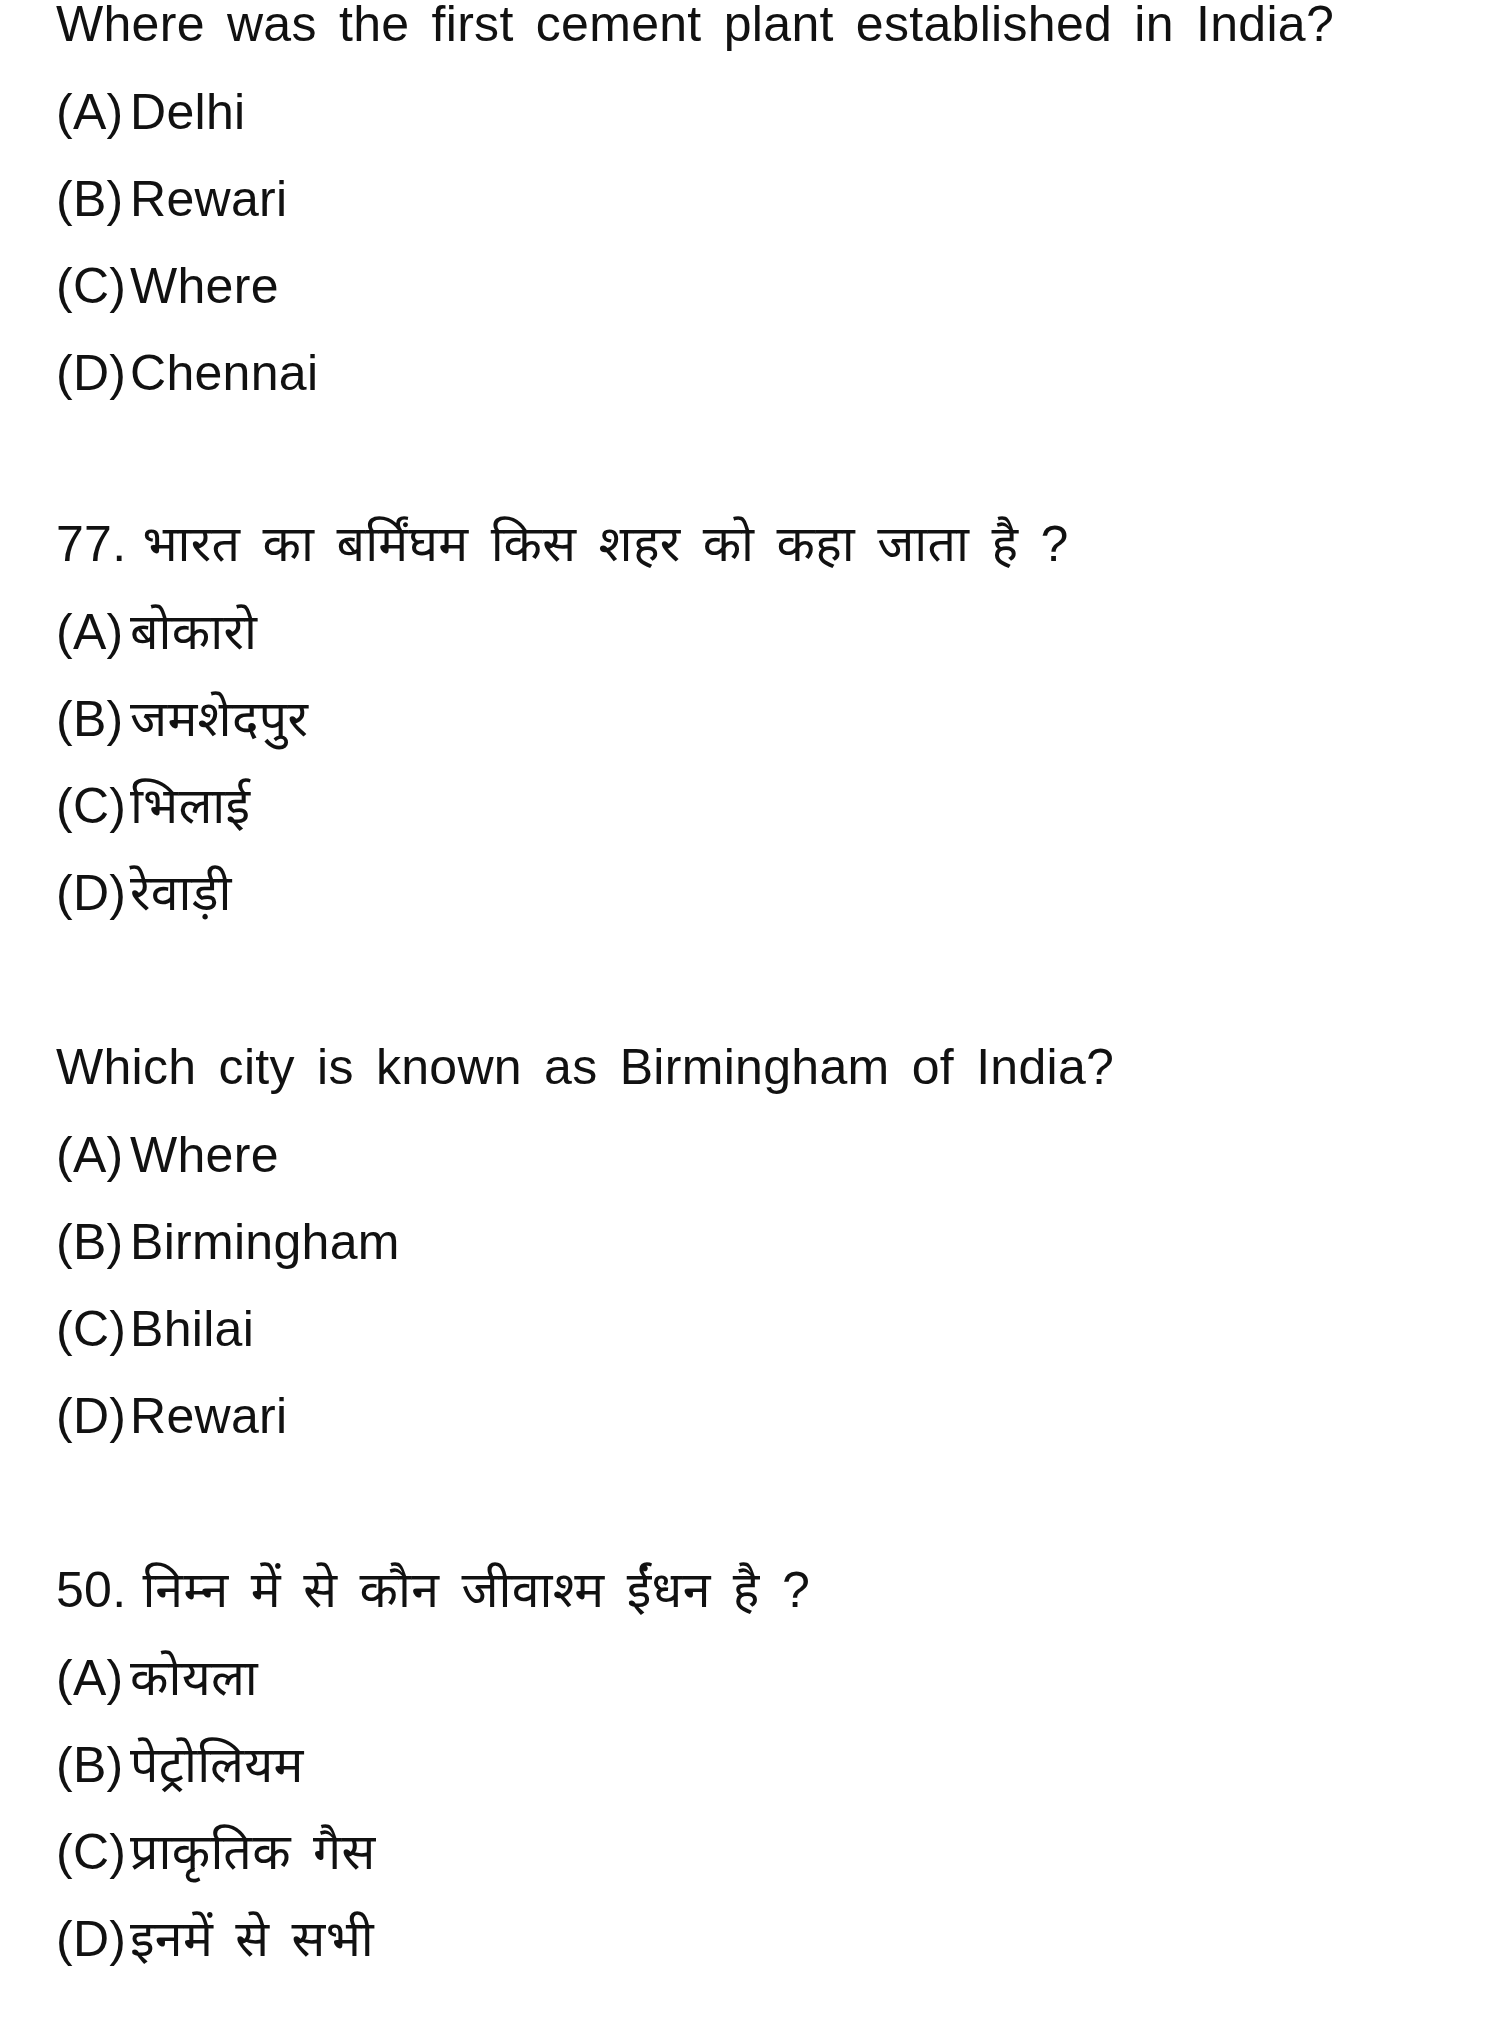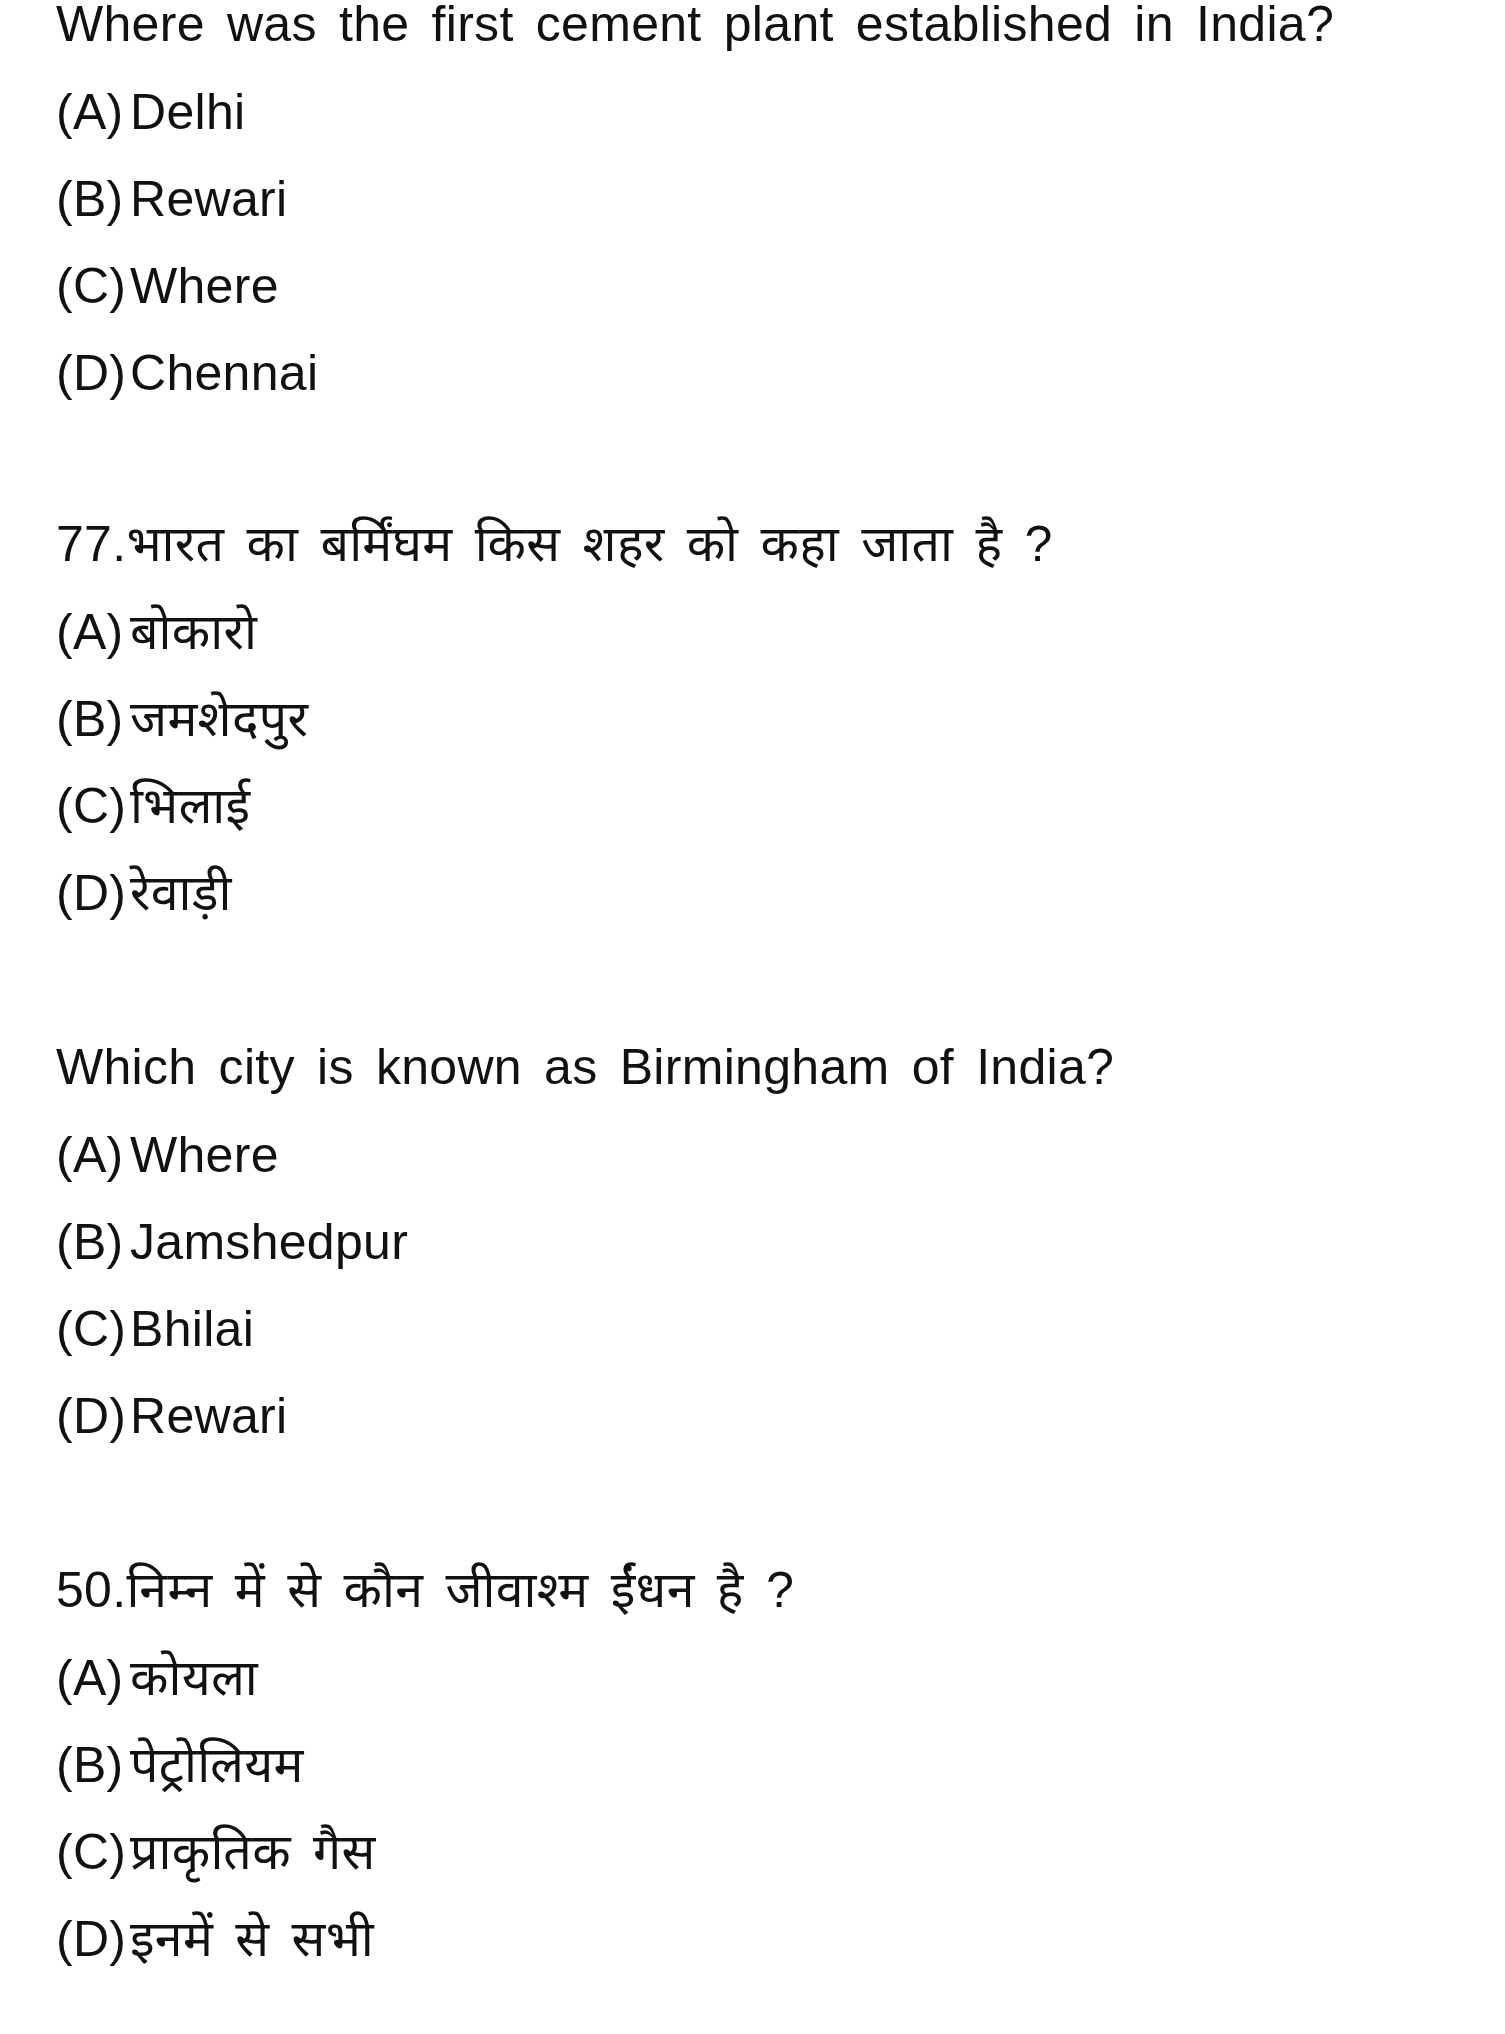--- a/index.html
+++ b/index.html
@@ -7,21 +7,21 @@
     width: 1505px; height: 2034px; position: relative; overflow: hidden;
     font-family: "Liberation Sans", "DejaVu Sans", sans-serif;
     color: #111111;
   }
   .line {
     position: absolute; left: 56px;
     font-size: 50px; line-height: 48px; white-space: nowrap;
     letter-spacing: 0.3px; word-spacing: 8px;
   }
   .opt-label { display: inline-block; width: 74px; }
-  .qnum { margin-right: 0; }
+  .qnum { margin-right: 16px; }
 </style>
 </head>
 <body>
 
 <div>
   <div class="line" style="top:0px">Where was the first cement plant established in India?</div>
   <div class="line" style="top:88px"><span class="opt-label">(A)</span><span>Delhi</span></div>
   <div class="line" style="top:175px"><span class="opt-label">(B)</span><span>Rewari</span></div>
   <div class="line" style="top:262px"><span class="opt-label">(C)</span><span>Where</span></div>
   <div class="line" style="top:349px"><span class="opt-label">(D)</span><span>Chennai</span></div>
@@ -31,21 +31,21 @@
   <div class="line" style="top:520px"><span class="qnum">77.</span><span>भारत का बर्मिंघम किस शहर को कहा जाता है ?</span></div>
   <div class="line" style="top:608px"><span class="opt-label">(A)</span><span>बोकारो</span></div>
   <div class="line" style="top:695px"><span class="opt-label">(B)</span><span>जमशेदपुर</span></div>
   <div class="line" style="top:782px"><span class="opt-label">(C)</span><span>भिलाई</span></div>
   <div class="line" style="top:869px"><span class="opt-label">(D)</span><span>रेवाड़ी</span></div>
 </div>
 
 <div>
   <div class="line" style="top:1043px">Which city is known as Birmingham of India?</div>
   <div class="line" style="top:1131px"><span class="opt-label">(A)</span><span>Where</span></div>
-  <div class="line" style="top:1218px"><span class="opt-label">(B)</span><span>Jamshedpur</span></div>
+  <div class="line" style="top:1218px"><span class="opt-label">(B)</span><span>Birmingham</span></div>
   <div class="line" style="top:1305px"><span class="opt-label">(C)</span><span>Bhilai</span></div>
   <div class="line" style="top:1392px"><span class="opt-label">(D)</span><span>Rewari</span></div>
 </div>
 
 <div>
   <div class="line" style="top:1566px"><span class="qnum">50.</span><span>निम्न में से कौन जीवाश्म ईंधन है ?</span></div>
   <div class="line" style="top:1654px"><span class="opt-label">(A)</span><span>कोयला</span></div>
   <div class="line" style="top:1741px"><span class="opt-label">(B)</span><span>पेट्रोलियम</span></div>
   <div class="line" style="top:1828px"><span class="opt-label">(C)</span><span>प्राकृतिक गैस</span></div>
   <div class="line" style="top:1915px"><span class="opt-label">(D)</span><span>इनमें से सभी</span></div>

